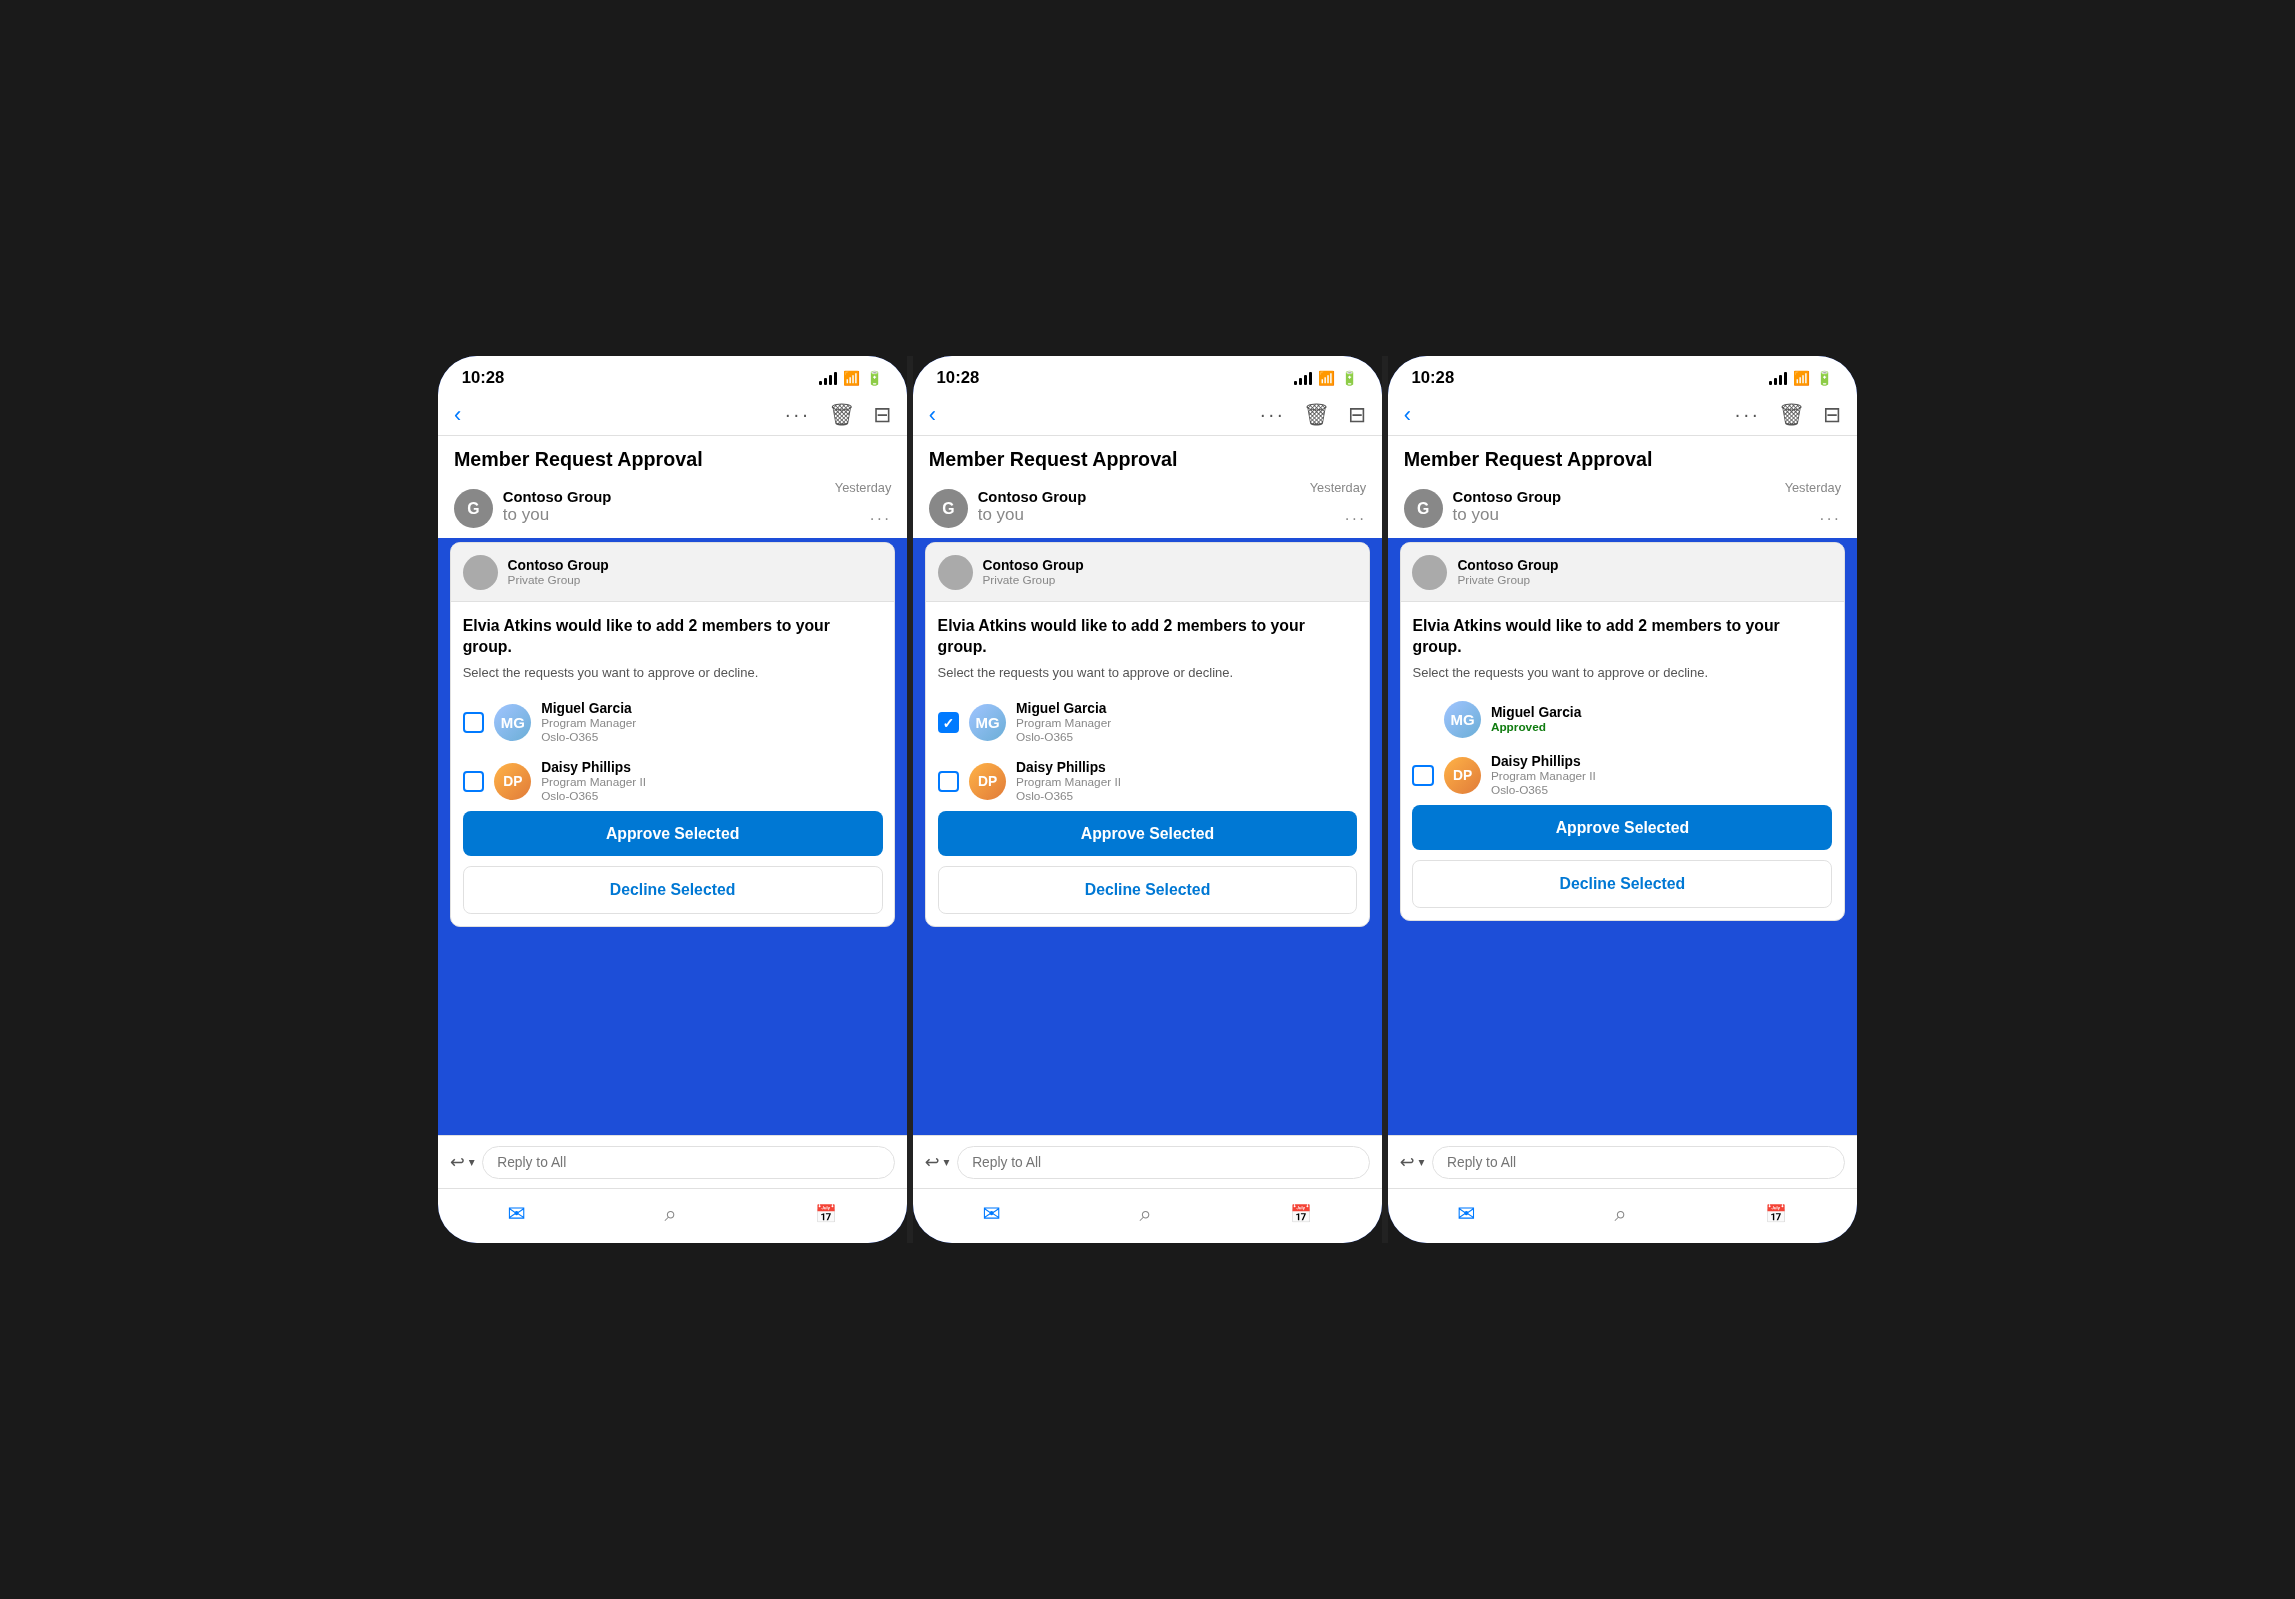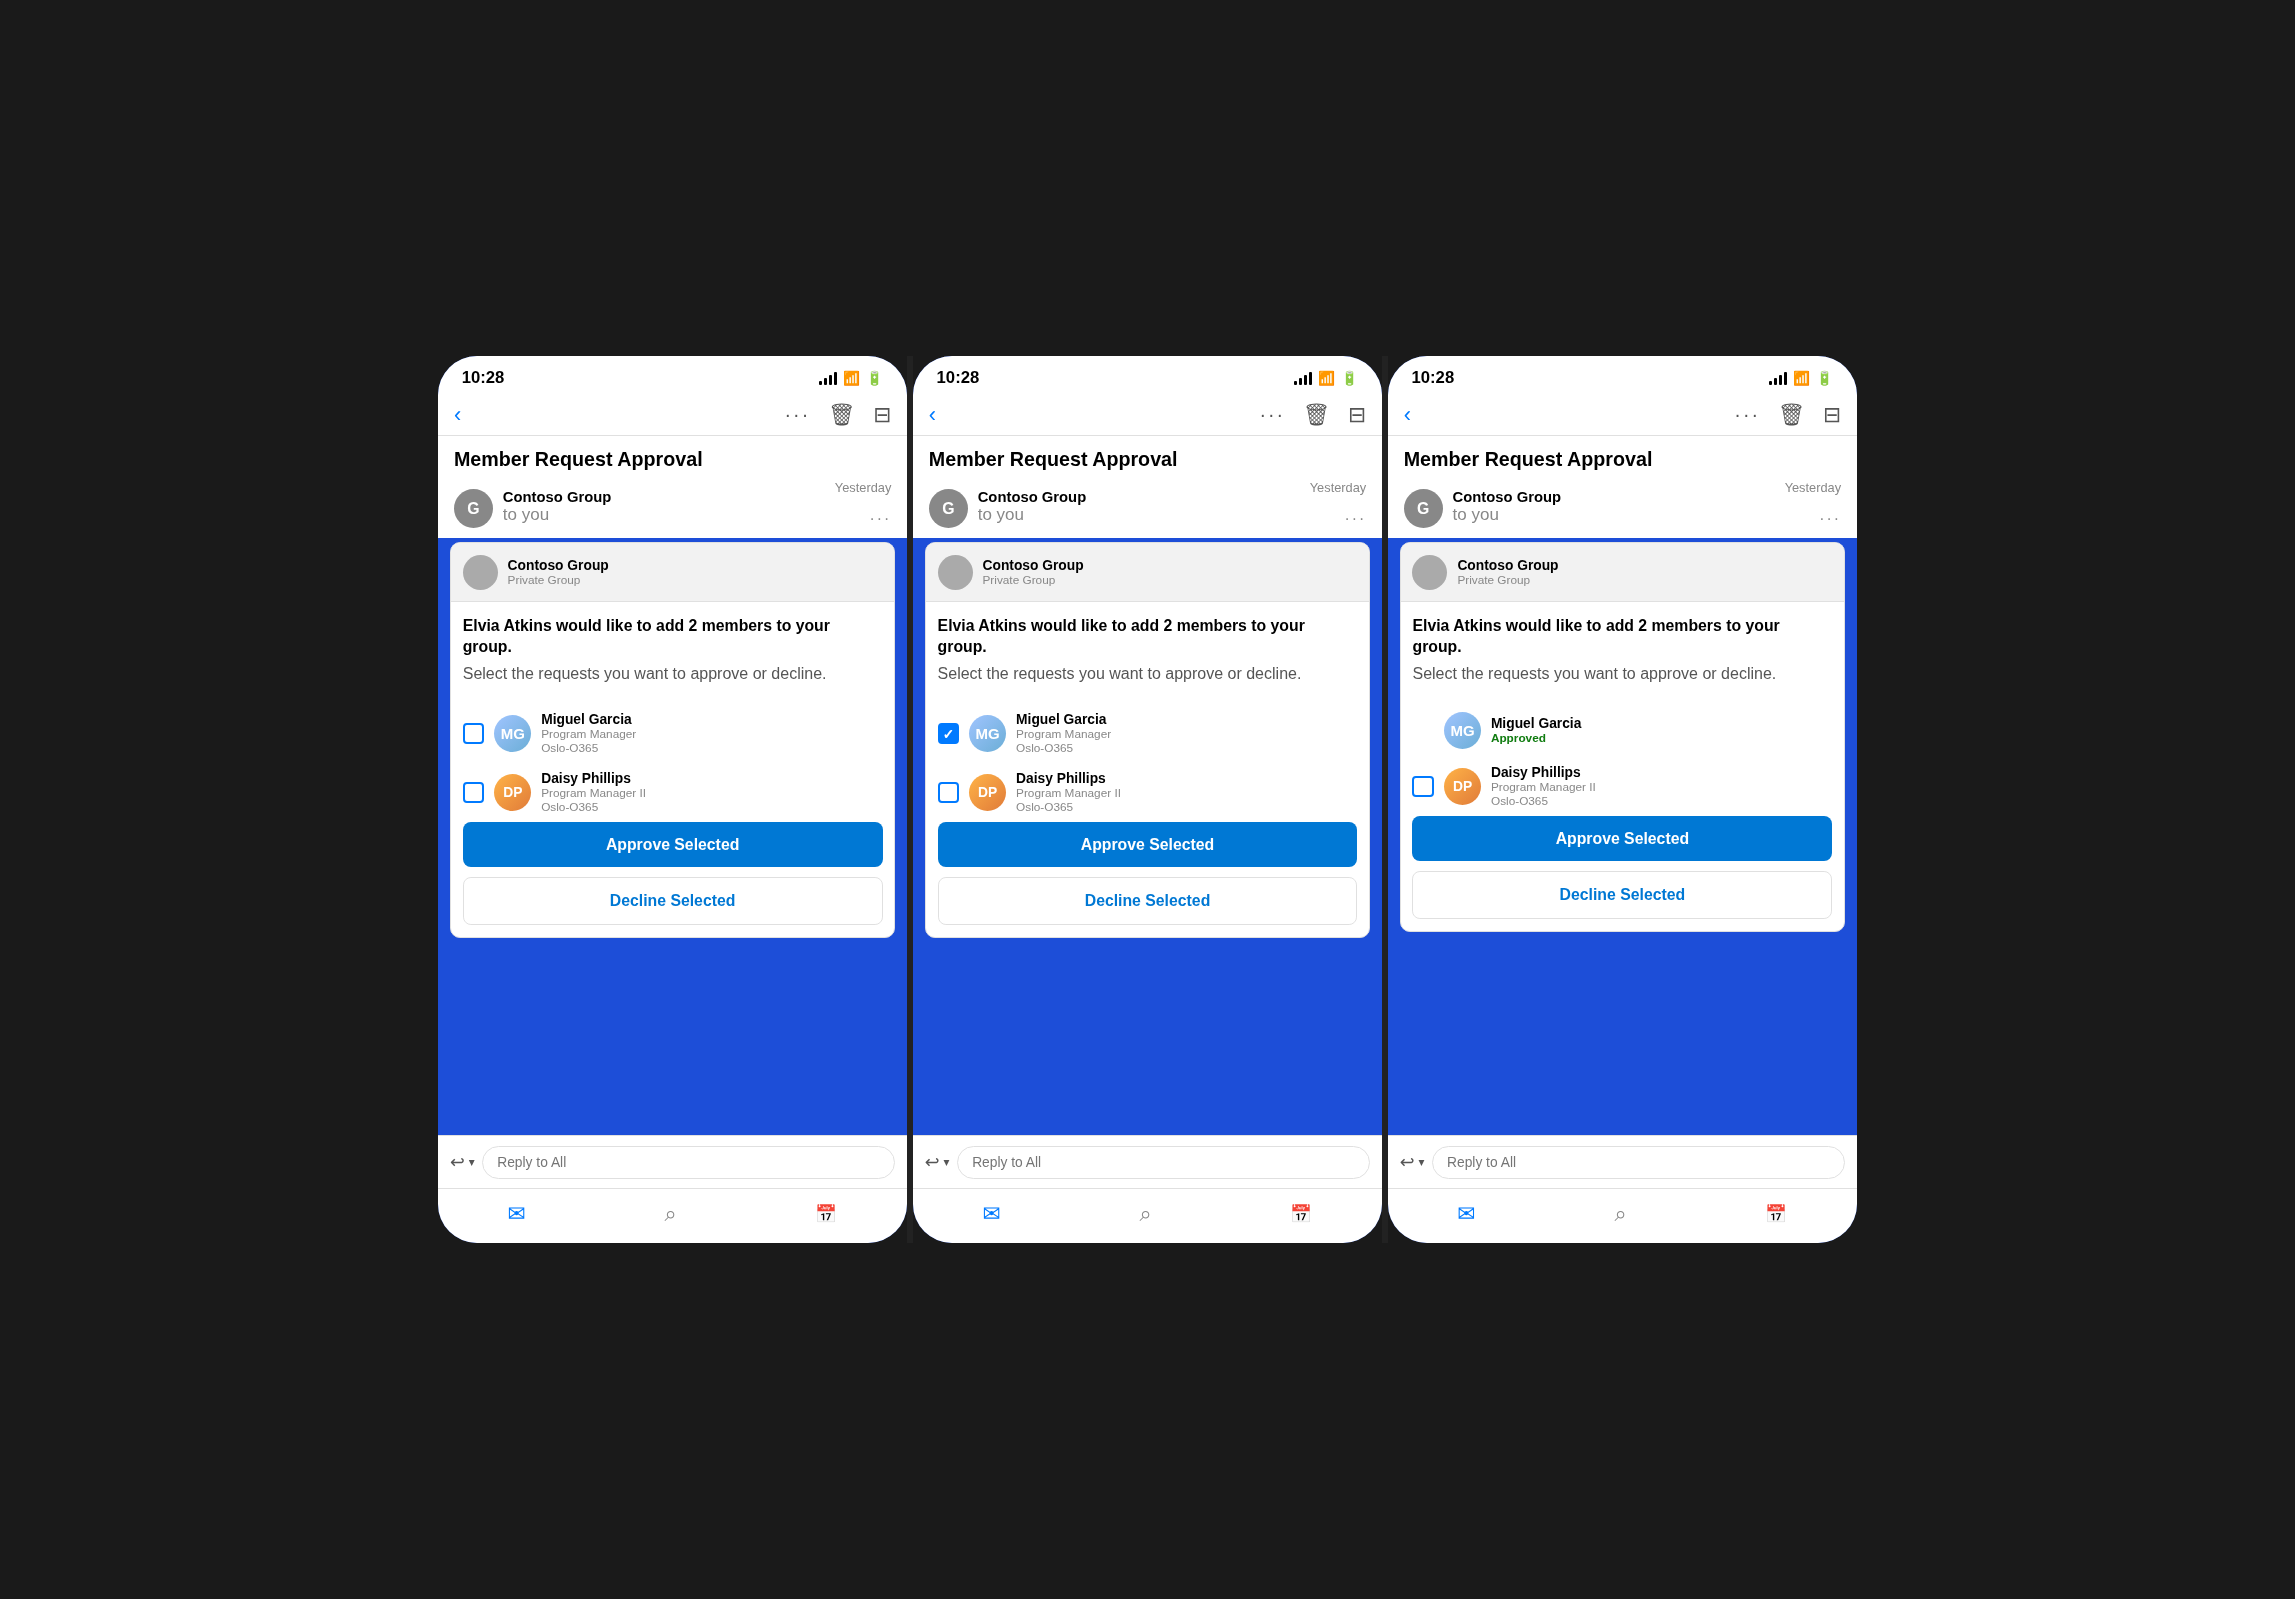--- a/index.html
+++ b/index.html
@@ -180,23 +180,23 @@
       padding: 13.8px 11.8px 11.8px;
     }
     .card-headline {
       font-size: 15.8px;
       font-weight: 700;
       color: #000;
       margin-bottom: 7.9px;
       line-height: 1.3;
     }
     .card-subtitle {
-      font-size: 16px;
+      font-size: 13px;
       color: #555;
-      margin-bottom: 21px;
+      margin-bottom: 13px;
     }
     
     .member-row {
       display: flex;
       align-items: center;
       padding: 7.9px 0;
     }
     .member-checkbox {
       width: 21.7px;
       height: 21.7px;

